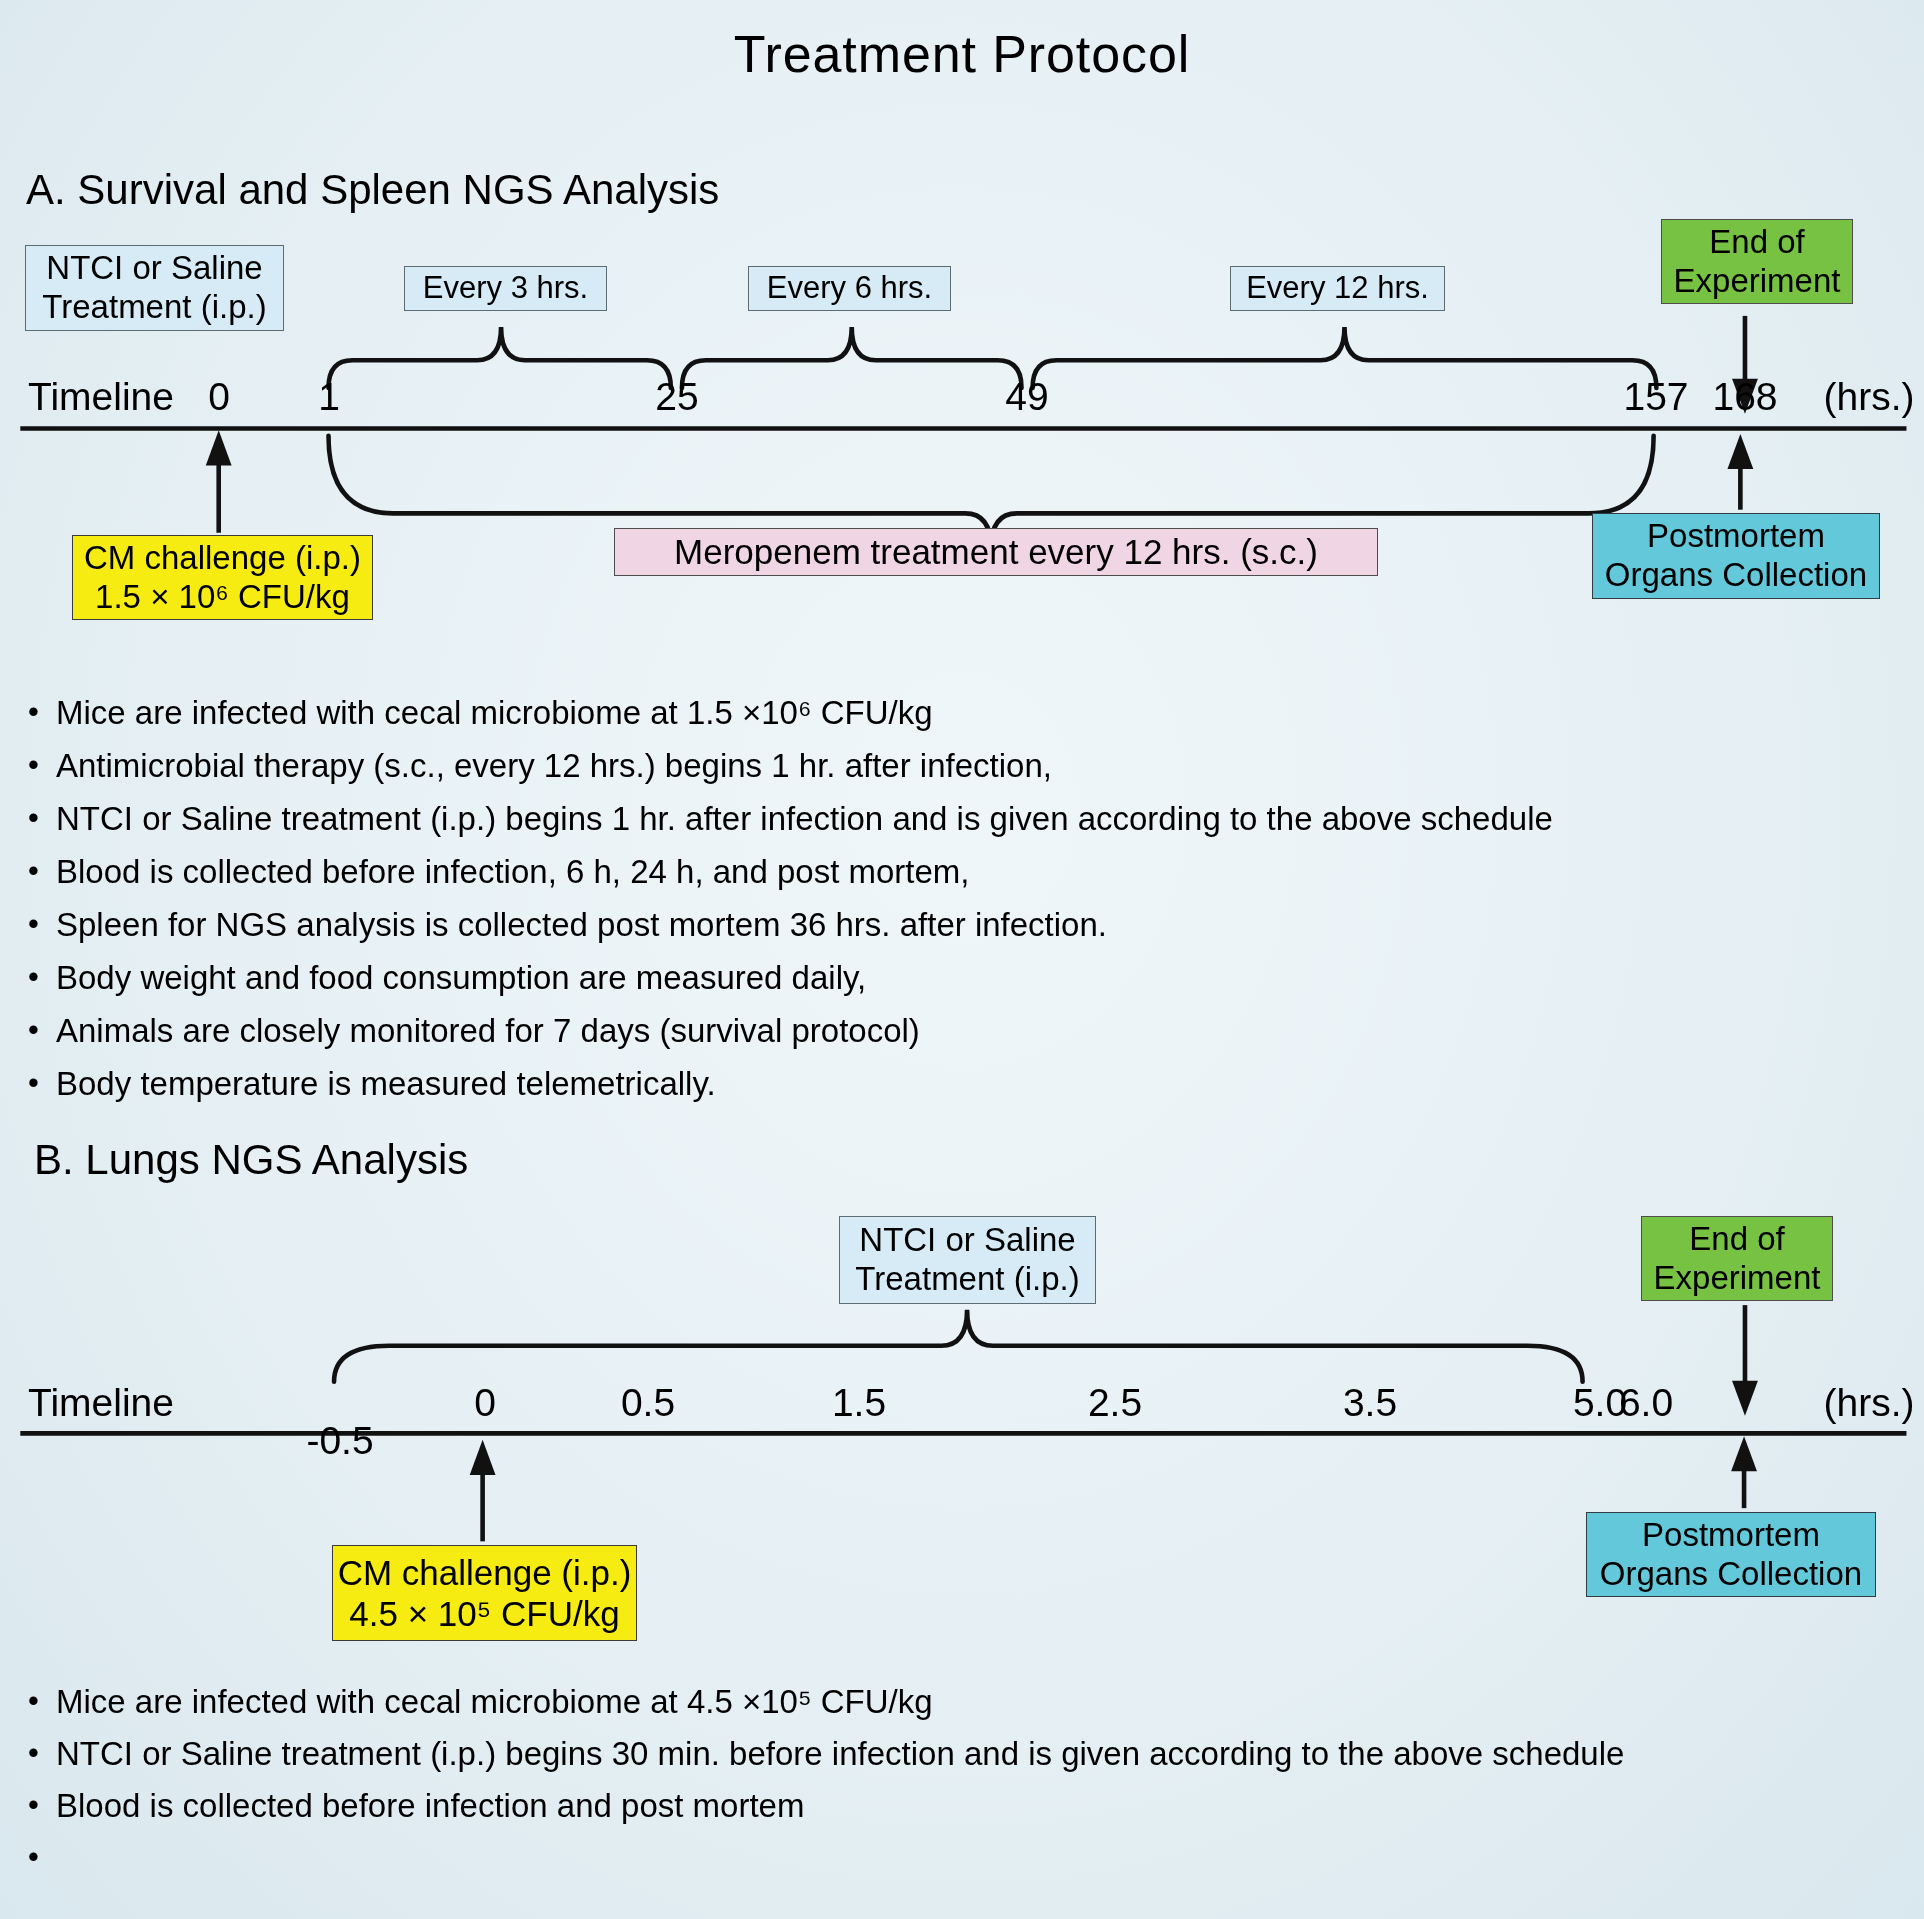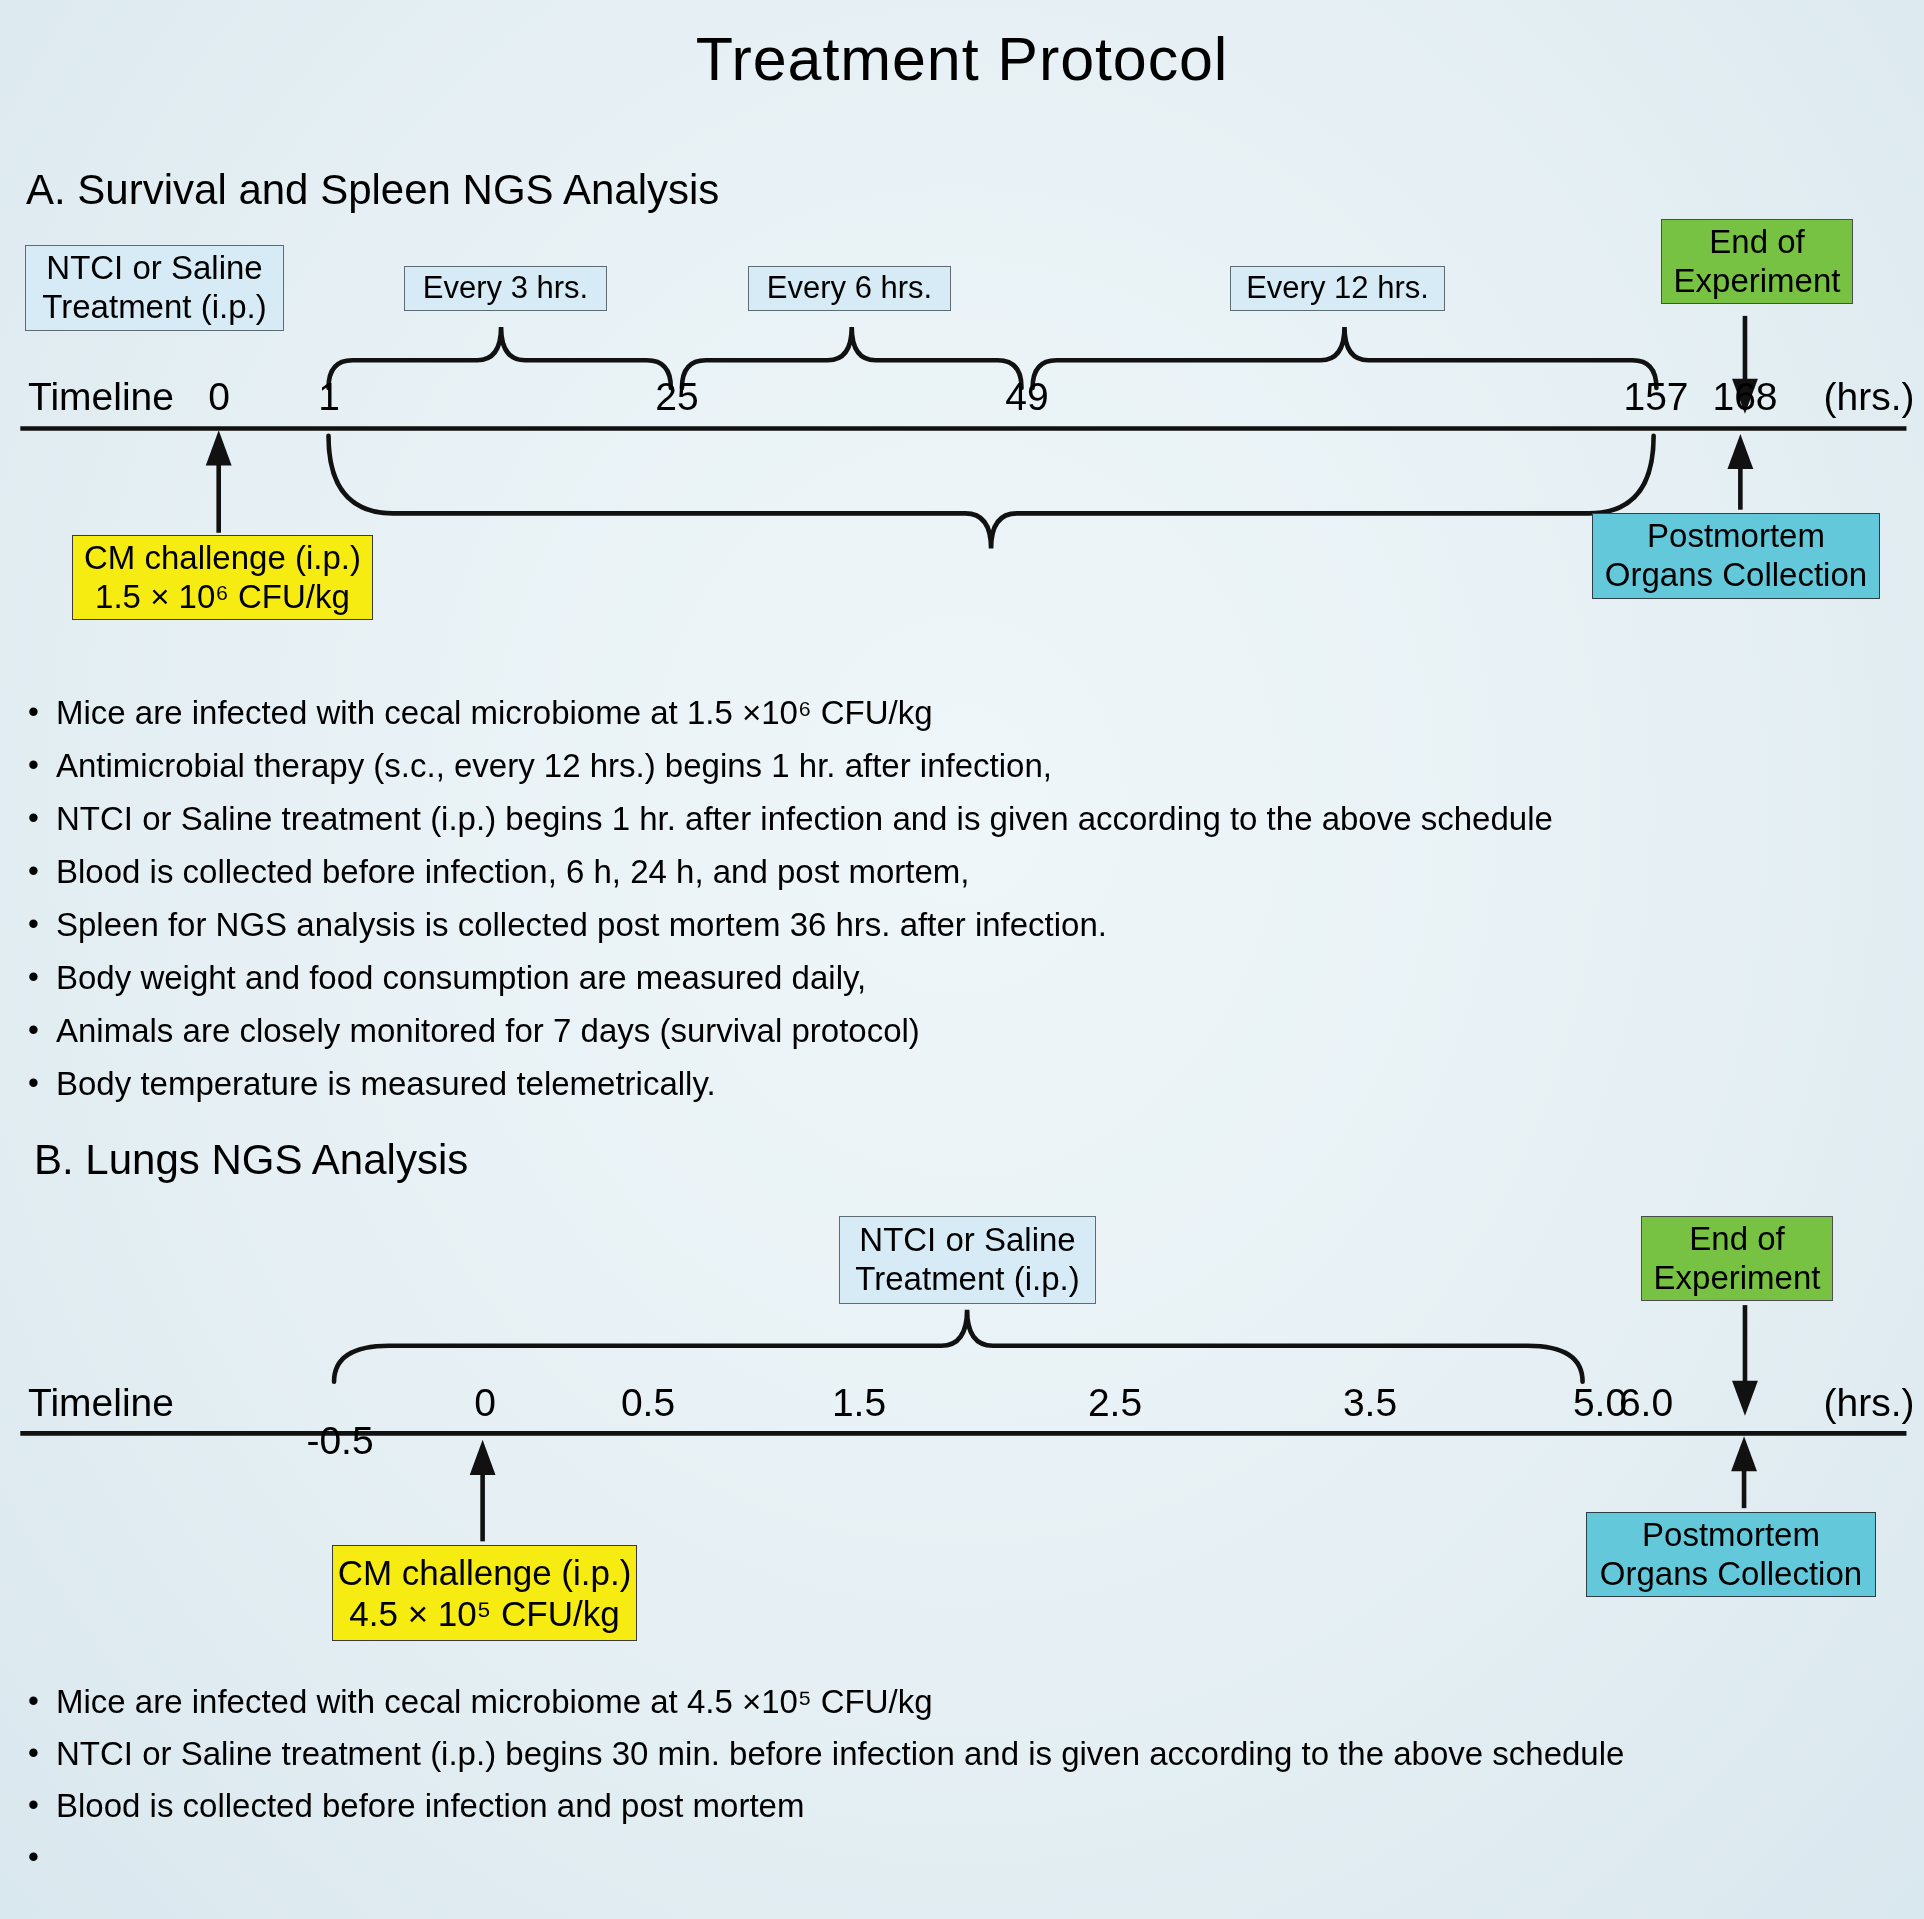--- a/index.html
+++ b/index.html
@@ -2,21 +2,21 @@
 <html style="font-size:14.8px"><head>
 <meta charset="utf-8">
 <style>
   html,body{margin:0;padding:0;background:#dfeaf0;}
   .stage{
     position:relative;width:1924px;height:1920px;overflow:hidden;color:#000;
     background:radial-gradient(ellipse at 50% 42%, #eff6f9 0%, #e6f0f4 55%, #d9e7ee 100%);
     font-family:"Liberation Sans","DejaVu Sans",sans-serif;
   }
   .abs{position:absolute;}
-  .title{left:0;right:0;top:24px;text-align:center;font-size:61px;letter-spacing:0.9px;}
+  .title{left:0;right:0;top:24px;text-align:center;font-size:52px;letter-spacing:0.9px;}
   .heading{left:26px;font-size:42px;}
   .box{
     position:absolute;display:flex;flex-direction:column;align-items:center;justify-content:center;
     text-align:center;border:1.8px solid #4d4d4d;box-sizing:border-box;line-height:1.18;
   }
   .blue{background:#d6ebf6;border-color:#5d6b73;}
   .green{background:#77c143;}
   .yellow{background:#f6ec12;border-color:#3b3b3b;}
   .pink{background:#f0d5e5;border-color:#4d4d4d;}
   .cyan{background:#63c8da;border-color:#2f3e44;align-items:center;}
@@ -87,20 +87,21 @@
   <div class="tick" style="left:677px;top:375px;">25</div>
   <div class="tick" style="left:1027px;top:375px;">49</div>
   <div class="tick" style="left:1656px;top:375px;">157</div>
   <div class="tick" style="left:1745px;top:375px;">168</div>
   <div class="tick" style="left:1869px;top:375px;">(hrs.)</div>
 
   <div class="box yellow f36" style="left:72px;top:535px;width:301px;height:85px;">
     <div>CM challenge (i.p.)</div>
     <div>1.5 × 10⁶ CFU/kg</div>
   </div>
+  <div class="box pink f38" style="left:614px;top:528px;width:764px;height:48px;">Meropenem treatment every 12 hrs. (s.c.)</div>
   <div class="box cyan f36" style="left:1592px;top:513px;width:288px;height:86px;">
     <div>Postmortem</div>
     <div>Organs Collection</div>
   </div>
 
   <div class="bullets" style="top:694px;">
     <div class="bullet" style="height:53px;">
         <span class="dot">•</span>
         <span>Mice are infected with cecal microbiome at 1.5 ×10⁶ CFU/kg</span>
       </div>

